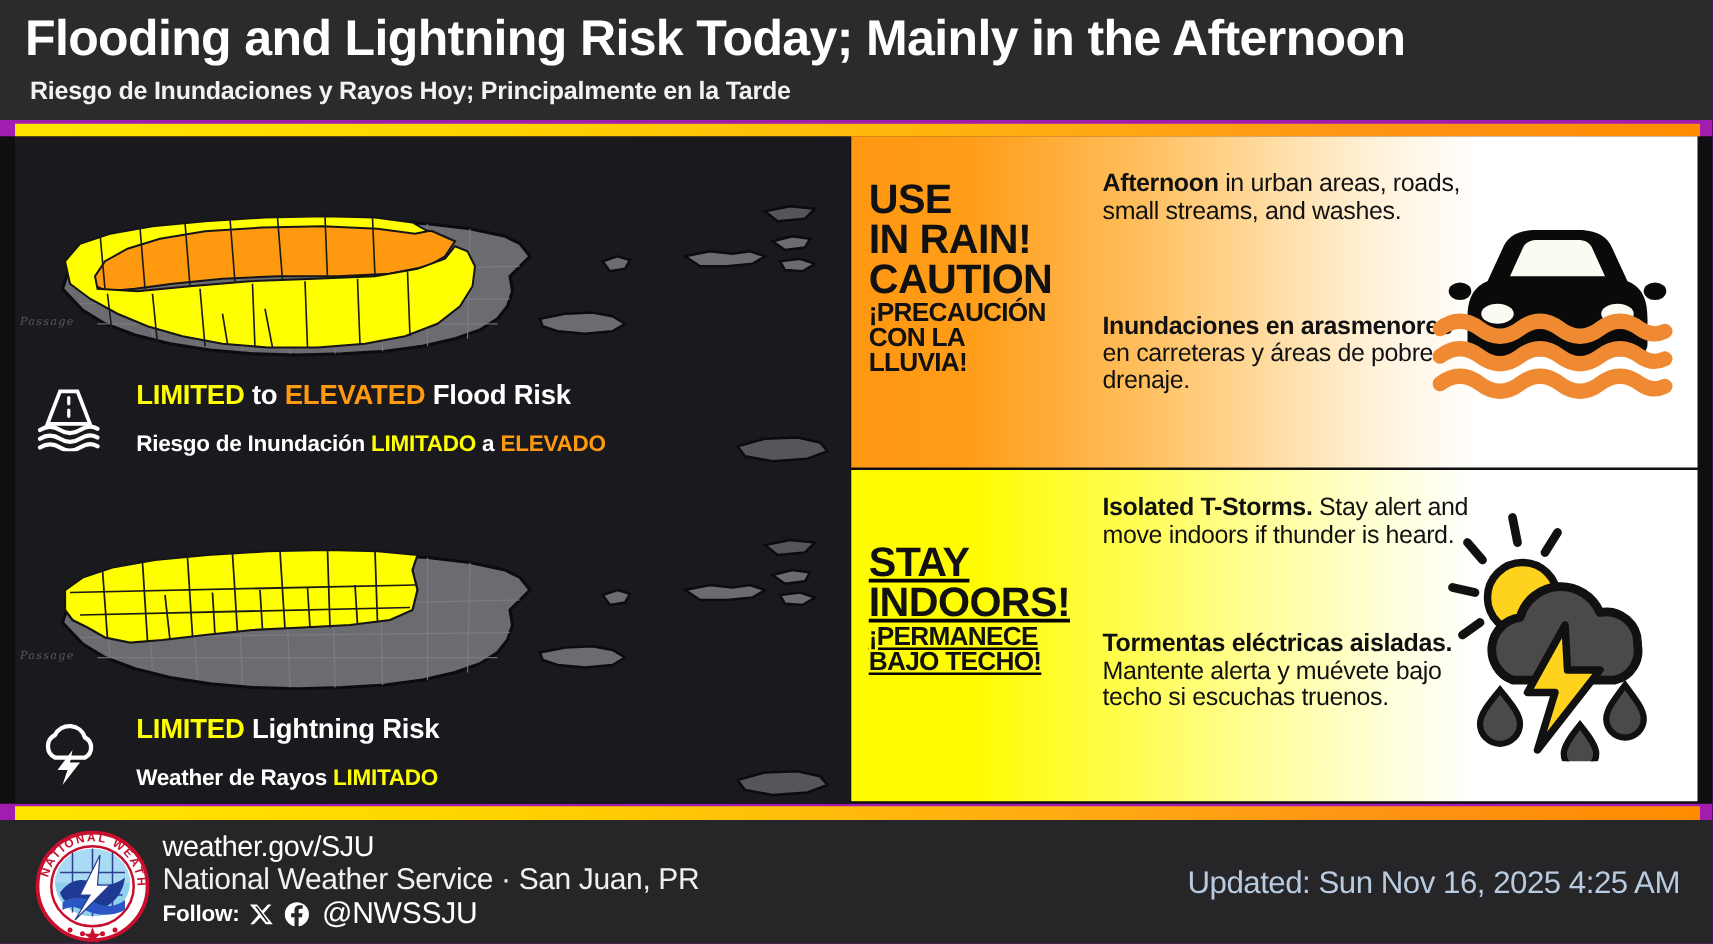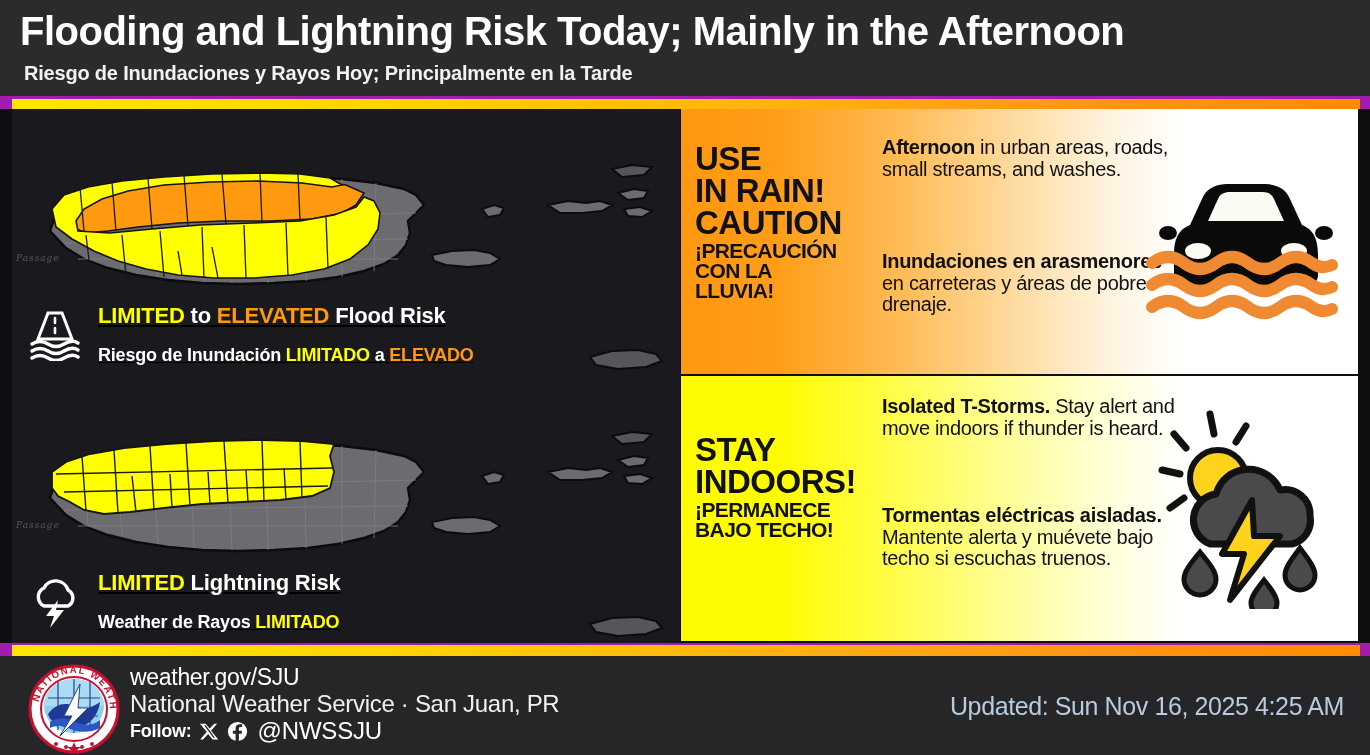--- a/index.html
+++ b/index.html
@@ -27,21 +27,21 @@
            background:#1a1a1e;overflow:hidden;}
   .map-panel{position:absolute;left:0;width:668px;height:265px;overflow:hidden;}
   .map-panel.top{top:0;}
   .map-panel.bottom{top:267px;}
   .map-svg{position:absolute;left:0;top:0;}
 
   .ocean-label{position:absolute;font-size:9px;color:#56565e;letter-spacing:1px;
                font-family:"DejaVu Serif",serif;font-style:italic;}
 
   
-  .legend{position:absolute;left:16px;display:flex;align-items:center;gap:16px;z-index:12;text-decoration:underline;}
+  .legend{position:absolute;left:16px;display:flex;align-items:center;gap:27px;z-index:12;}
   .legend.flood{top:196px;}
   .legend.ltg{top:196px;}
   .legend-ico{width:54px;height:52px;flex:0 0 54px;}
   .legend-text{line-height:1.04;}
   .legend-en{font-size:22px;font-weight:bold;color:#ffffff;white-space:nowrap;letter-spacing:-0.2px;}
   .legend-es{font-size:18px;font-weight:bold;color:#ffffff;white-space:nowrap;letter-spacing:-0.2px;margin-top:18px;}
   .c-yellow{color:#ffff00;}
   .c-orange{color:#ff9a10;}
 
   
@@ -49,21 +49,21 @@
   .info-panel{position:absolute;left:0;width:677px;height:265px;overflow:hidden;
               display:flex;align-items:stretch;}
   .info-panel.top{top:0;background:linear-gradient(90deg,#ff9712 0%,#ff9d18 14%,#ffbe5c 34%,#ffdda4 50%,#fff3dd 63%,#ffffff 74%,#ffffff 100%);}
   .info-panel.bottom{top:267px;background:linear-gradient(90deg,#fffb00 0%,#fffb00 14%,#fffd55 34%,#fffea0 50%,#ffffd8 63%,#ffffff 74%,#ffffff 100%);}
 
   .cta{position:relative;width:185px;flex:0 0 185px;}
   .cta-inner{position:absolute;left:14px;width:180px;}
   .cta-en{font-size:33px;font-weight:bold;color:#111;line-height:0.97;letter-spacing:-0.5px;}
   .cta-es{font-size:21px;font-weight:bold;color:#111;line-height:0.95;letter-spacing:-0.6px;margin-top:2px;}
   .cta.flood .cta-inner{top:34px;}
-  .cta.ltg .cta-inner{top:58px;}
+  .cta.ltg .cta-inner{top:58px;text-decoration:underline;}
 
   .desc{position:relative;flex:1 1 auto;}
   .desc p{position:absolute;margin:0;width:300px;left:16px;
           font-size:20px;color:#111;line-height:1.08;letter-spacing:-0.3px;}
   .desc p b{font-weight:bold;}
   .desc .p1{top:28px;}
   .desc .p2{top:142px;}
   .desc-ltg .p1{top:20px;width:312px;}
   .desc-ltg .p2{top:129px;width:300px;}
 

